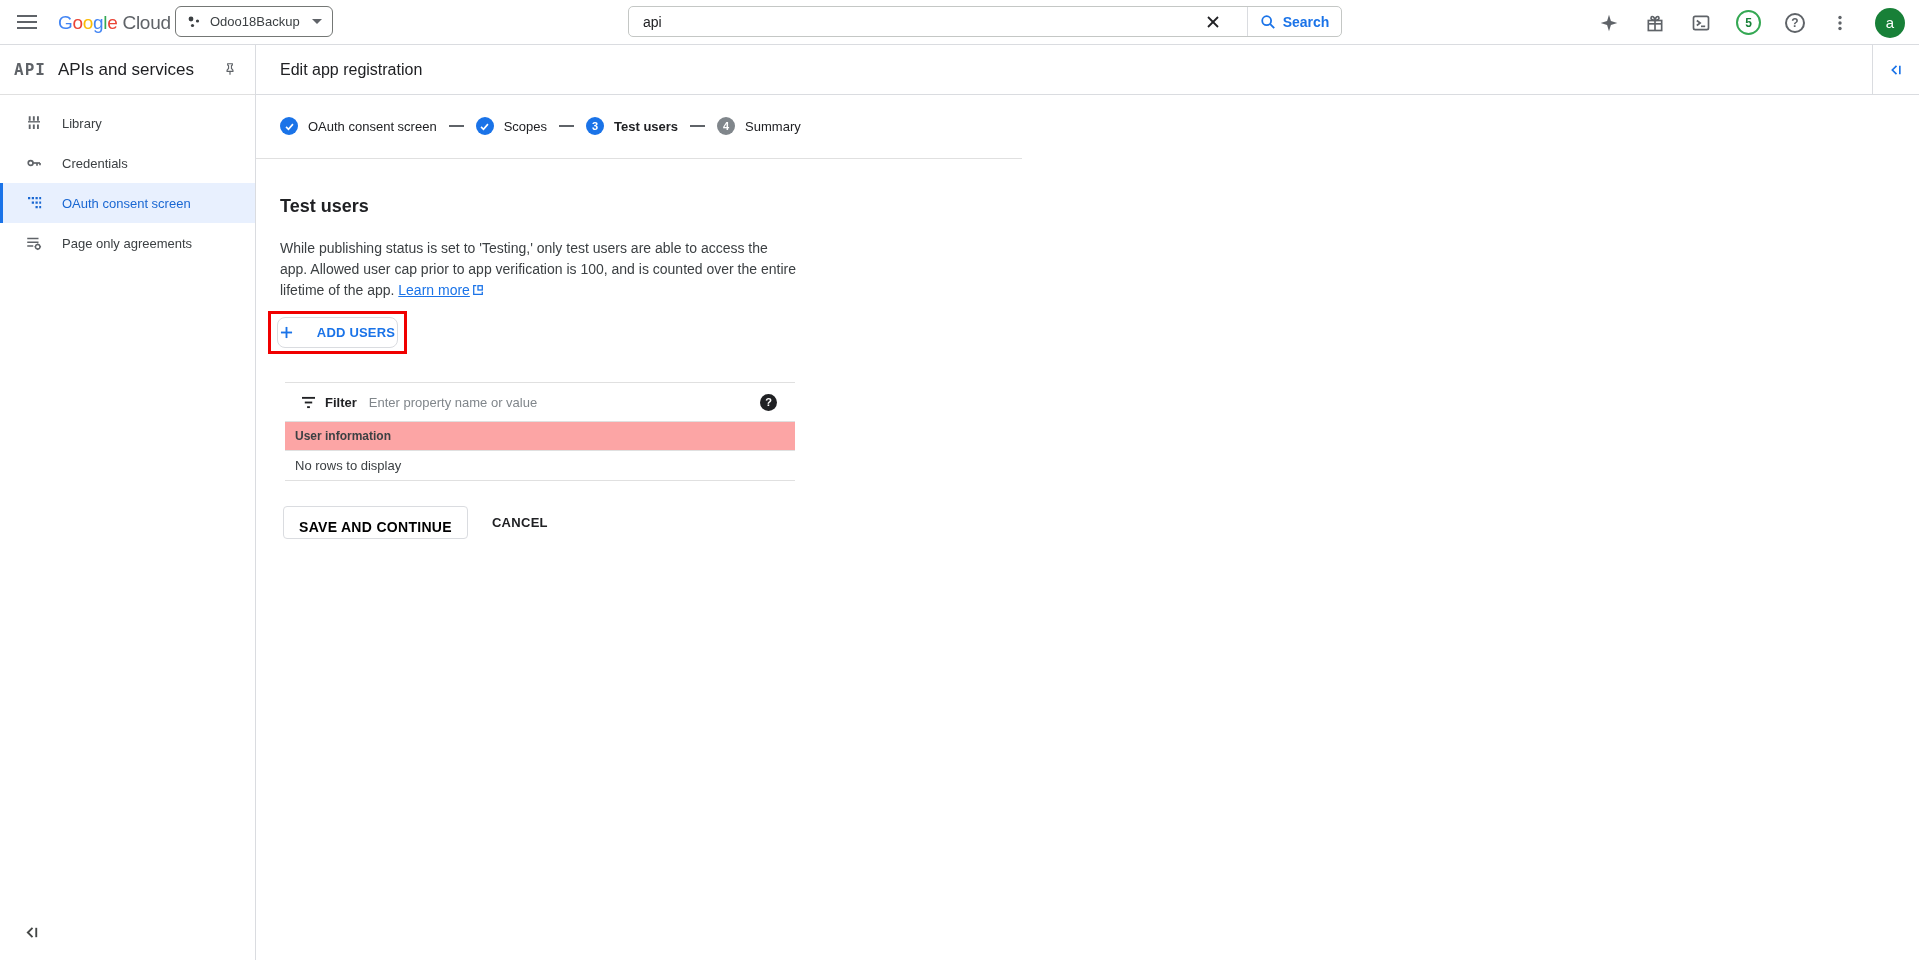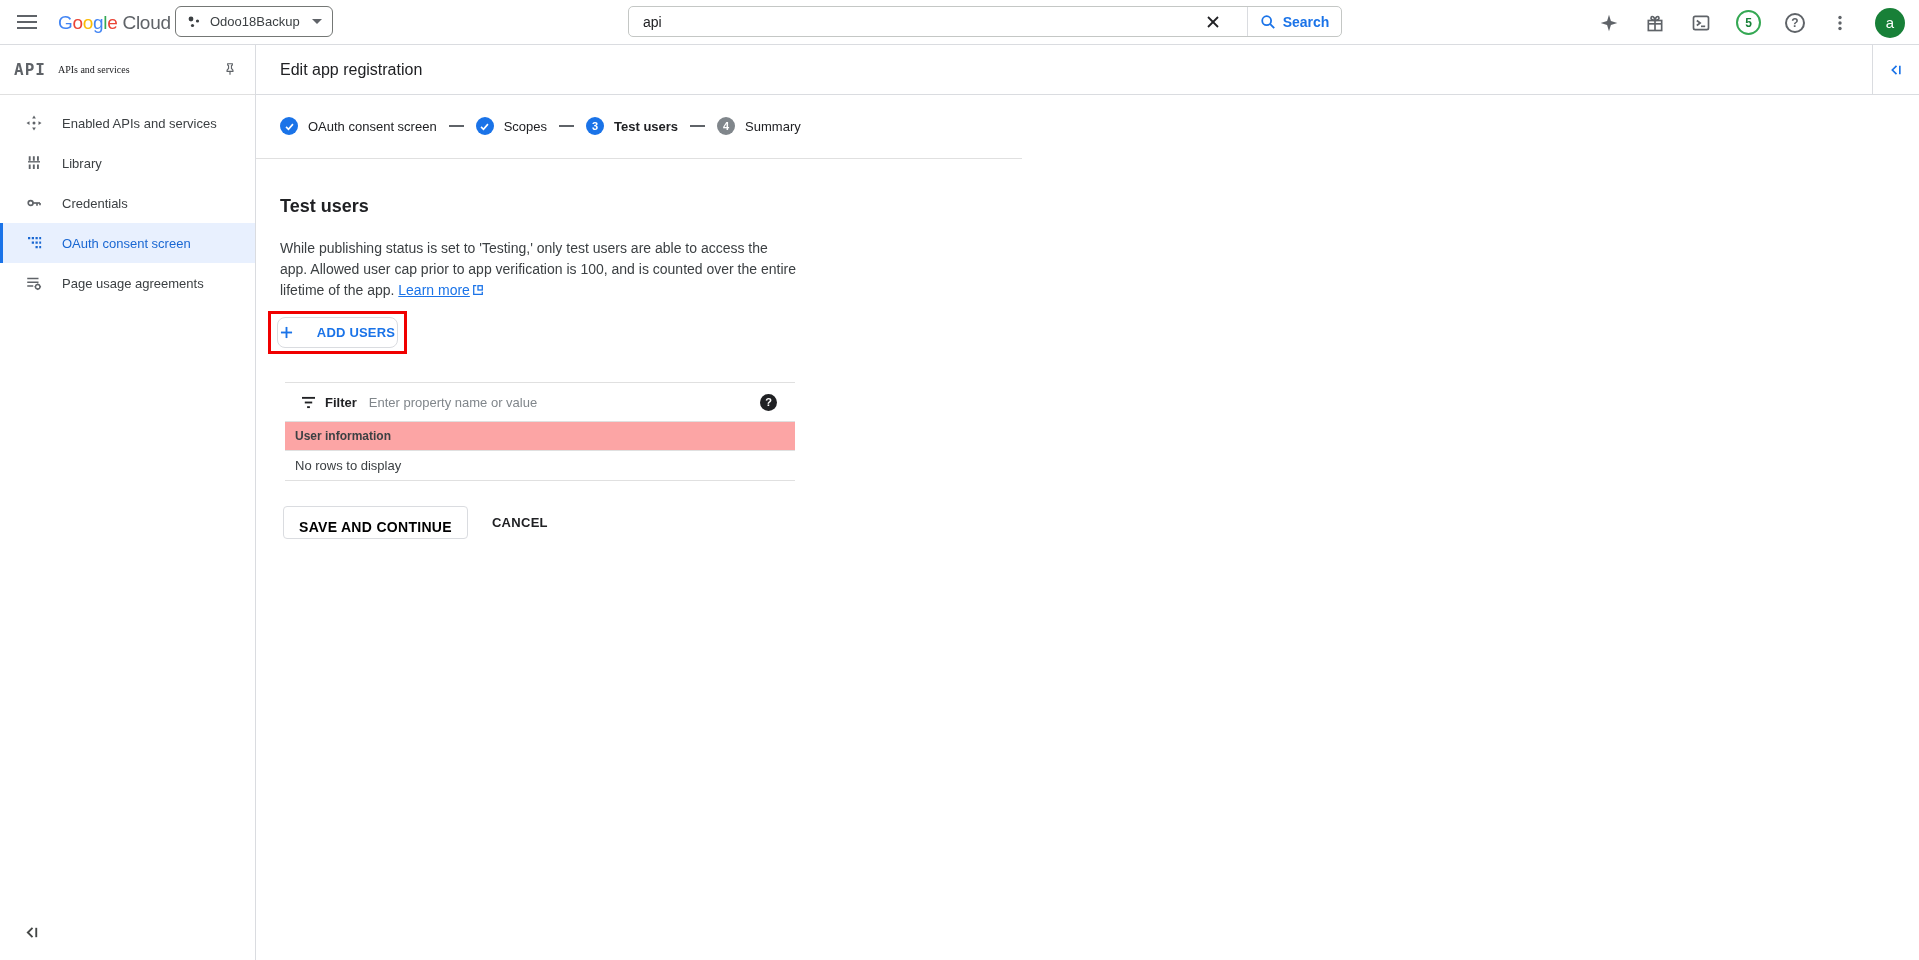--- a/index.html
+++ b/index.html
@@ -42,21 +42,21 @@
                  align-items:center; justify-content:center; font-size:12px; font-weight:700; color:#5f6368; cursor:pointer; }
   .avatar { width:30px; height:30px; border-radius:50%; background:#188038; color:#fff; display:flex;
             align-items:center; justify-content:center; font-size:15px; cursor:pointer; }
 
   
   .sidebar { position:absolute; left:0; top:45px; width:256px; height:915px; background:#fff;
              border-right:1px solid #dadce0; }
   .sidebar-header { height:50px; border-bottom:1px solid #e0e0e0; display:flex; align-items:center; position:relative; }
   .api-logo { font-family:"DejaVu Sans Mono", monospace; font-weight:700; font-size:16px; color:#5f6368;
               letter-spacing:1px; margin-left:14px; }
-  .sidebar-title { font-size:10px; color:#202124; margin-left:12px;font-family:Liberation Serif, serif; }
+  .sidebar-title { font-size:17px; color:#202124; margin-left:12px; }
   .pin-btn { position:absolute; right:18px; top:16px; cursor:pointer; }
   .nav { padding-top:8px; }
   .nav-item { height:40px; display:flex; align-items:center; cursor:pointer; position:relative; }
   .nav-item .nav-icon { width:20px; height:20px; margin-left:24px; display:flex; align-items:center; justify-content:center; }
   .nav-item .nav-label { margin-left:18px; font-size:13px; color:#3c4043; }
   .nav-item.selected { background:#e8f0fe; }
   .nav-item.selected::before { content:""; position:absolute; left:0; top:0; width:3px; height:40px; background:#1a73e8; }
   .nav-item.selected .nav-label { color:#1967d2; font-weight:500; }
   .sidebar-collapse { position:absolute; left:24px; bottom:16px; cursor:pointer; }
 
@@ -204,32 +204,20 @@
       <span class="sidebar-title">APIs and services</span>
       <span class="pin-btn">
         <svg width="14" height="16" viewBox="0 0 24 24" fill="none" stroke="#5f6368" stroke-width="2">
           <path d="M8 3h8v2l-1.5 1.5V11L17 14v2H7v-2l2.5-3V6.5L8 5z"></path>
             <line x1="12" y1="16" x2="12" y2="22"></line>
         </svg>
       </span>
     </div>
 
     <div class="nav">
-      <div class="nav-item">
-        <span class="nav-icon">
-          <svg width="18" height="18" viewBox="0 0 24 24" fill="#5f6368">
-            <circle cx="12" cy="12" r="2"></circle>
-            <path d="M12 2l2.5 4h-5z"></path>
-              <path d="M12 22l-2.5-4h5z"></path>
-            <path d="M2 12l4-2.5v5z"></path>
-              <path d="M22 12l-4 2.5v-5z"></path>
-          </svg>
-        </span>
-        <span class="nav-label">Enabled APIs and services</span>
-      </div>
       <div class="nav-item">
         <span class="nav-icon">
           <svg width="18" height="18" viewBox="0 0 24 24" fill="#5f6368">
             <rect x="5" y="3" width="2.5" height="6"></rect>
               <rect x="10.5" y="3" width="2.5" height="6"></rect>
               <rect x="16" y="3" width="2.5" height="6"></rect>
             <rect x="4" y="9.5" width="16" height="1.8"></rect>
             <rect x="5" y="14" width="2.5" height="6"></rect>
               <rect x="10.5" y="14" width="2.5" height="6"></rect>
               <rect x="16" y="14" width="2.5" height="6"></rect>
@@ -270,21 +258,21 @@
             <rect x="3" y="5" width="15" height="2"></rect>
               <rect x="3" y="10" width="15" height="2"></rect>
               <rect x="3" y="15" width="8" height="2"></rect>
             <circle cx="17" cy="17" r="3" fill="none" stroke="#5f6368" stroke-width="1.8"></circle>
             <rect x="16.2" y="12.6" width="1.6" height="2"></rect>
               <rect x="16.2" y="19.4" width="1.6" height="2"></rect>
             <rect x="12.6" y="16.2" width="2" height="1.6"></rect>
               <rect x="19.4" y="16.2" width="2" height="1.6"></rect>
           </svg>
         </span>
-        <span class="nav-label">Page usage agreements</span>
+        <span class="nav-label">Page only agreements</span>
       </div>
     </div>
 
     <div class="sidebar-collapse">
       <svg width="17" height="15" viewBox="0 0 18 16" fill="none" stroke="#444746" stroke-width="2">
         <polyline points="9,3 4,8 9,13"></polyline>
           <line x1="13" y1="3" x2="13" y2="13"></line>
       </svg>
     </div>
   </div>

